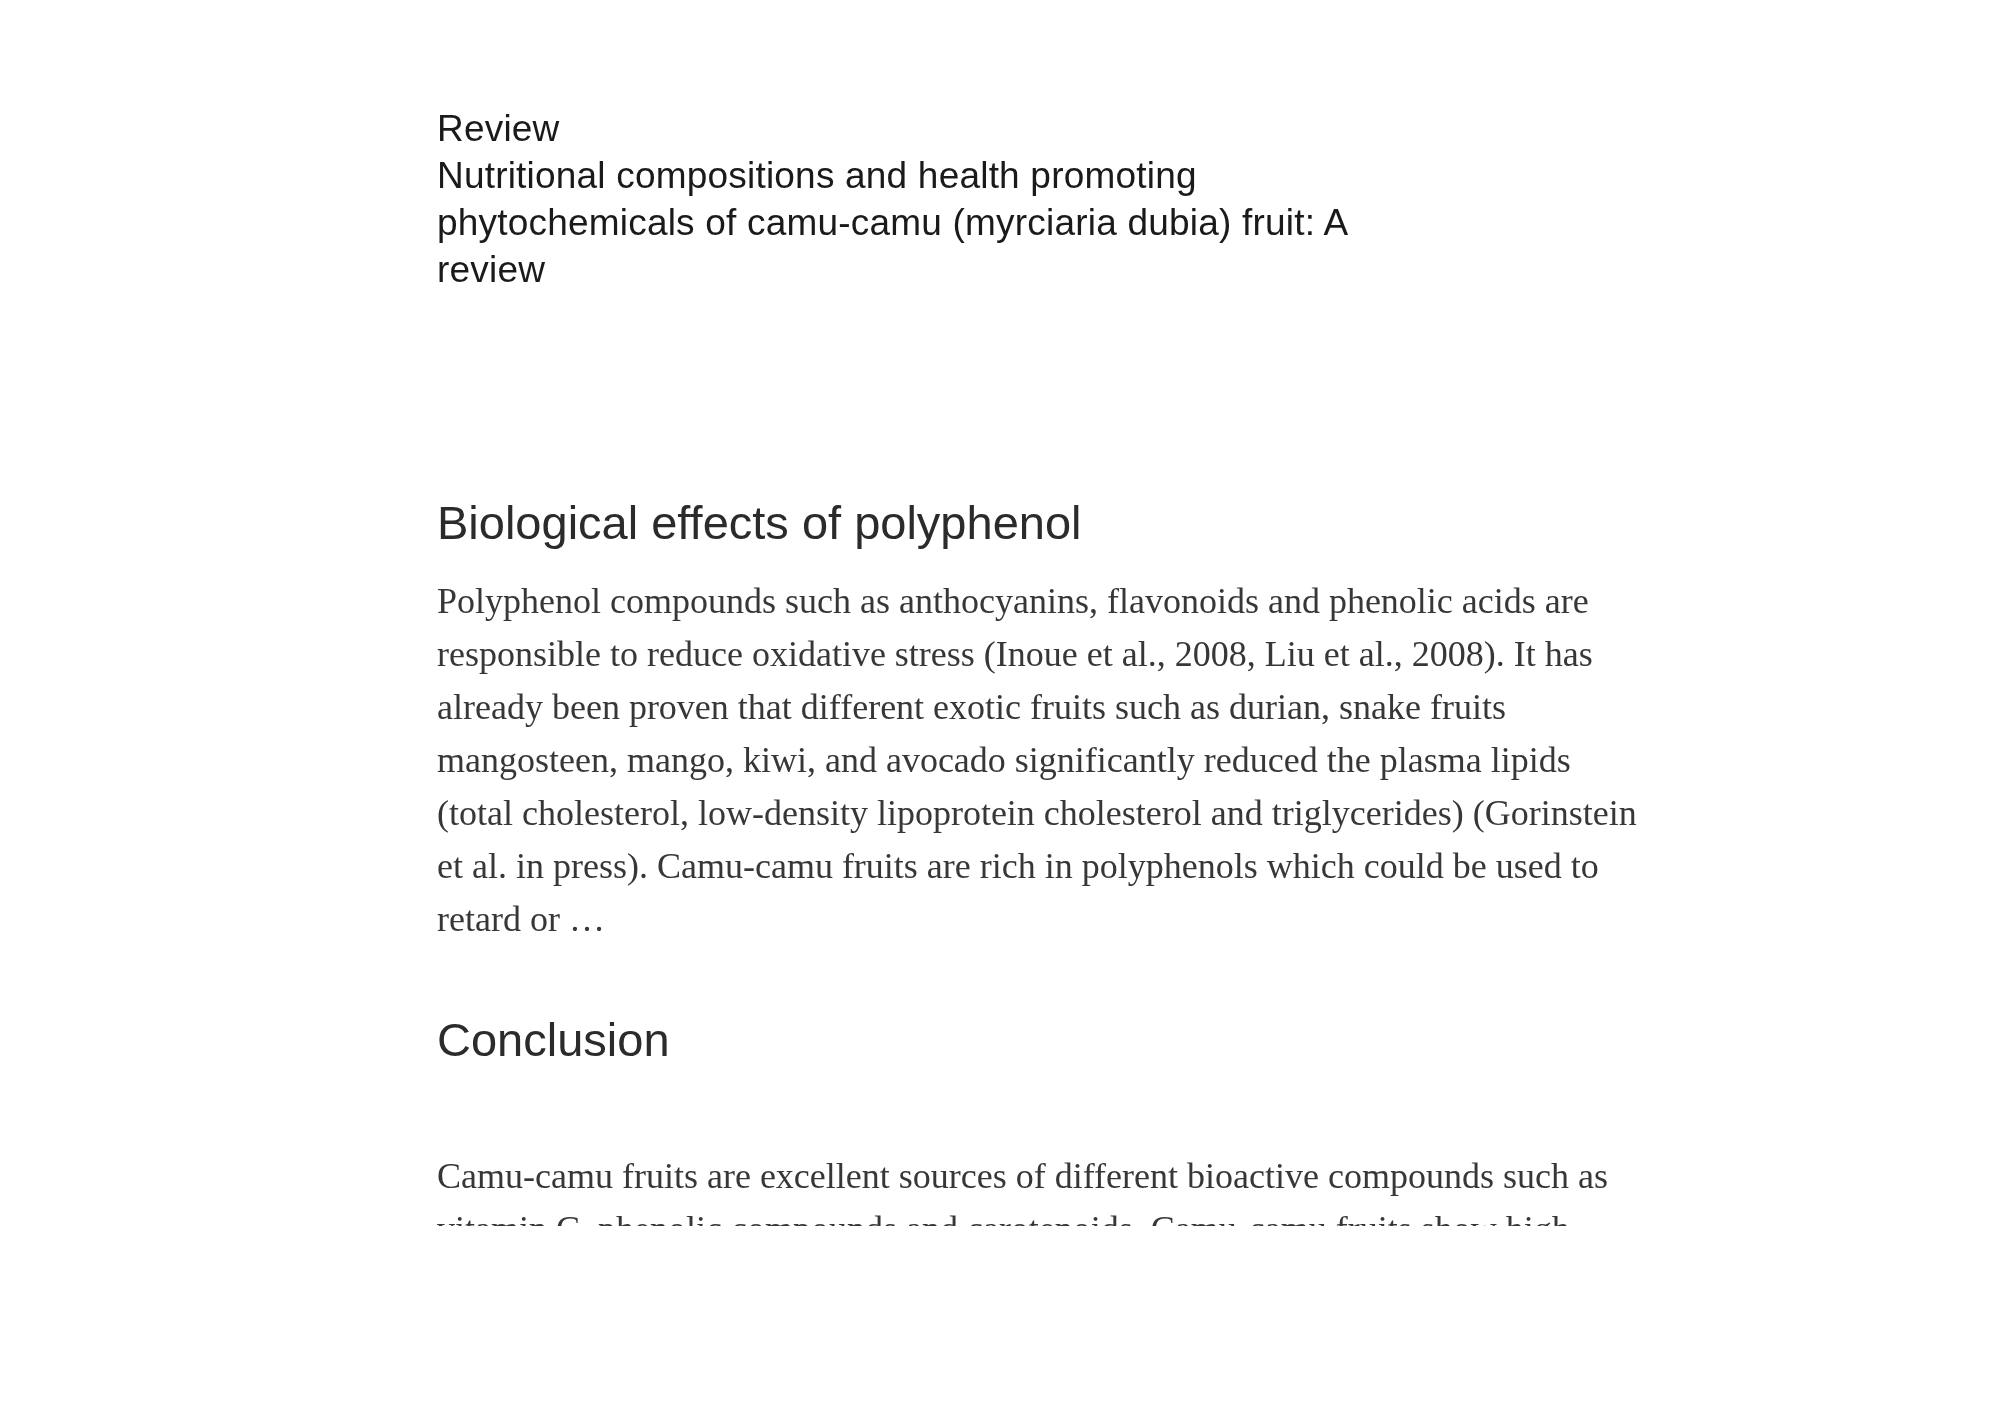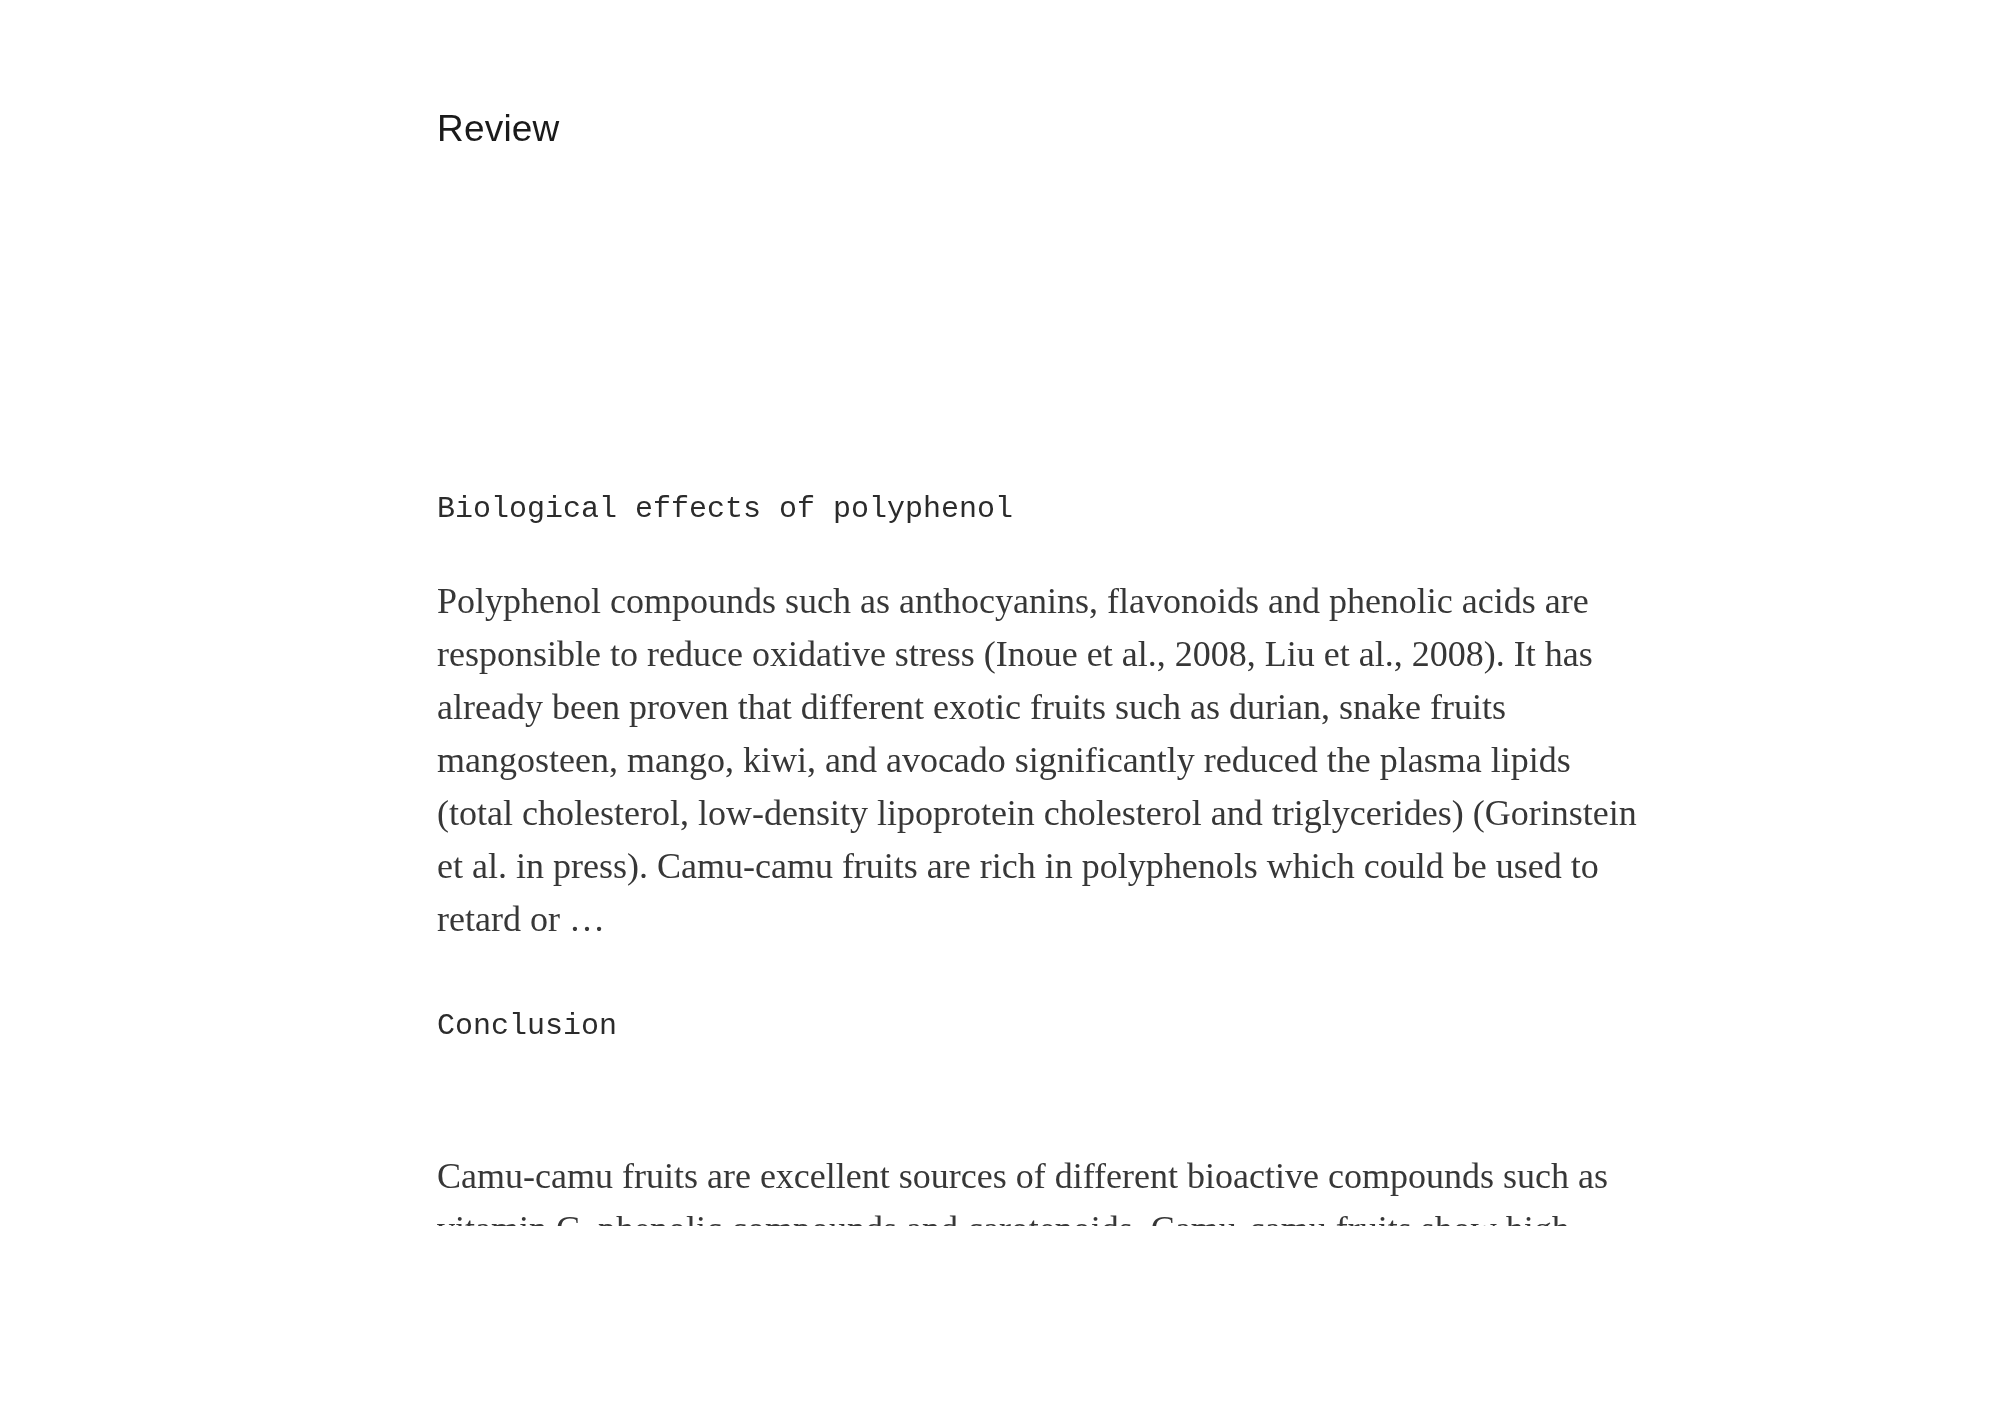--- a/index.html
+++ b/index.html
@@ -24,22 +24,22 @@
     font-family: "Liberation Sans", "DejaVu Sans", sans-serif;
     font-size: 37px;
     line-height: 47px;
     font-weight: 400;
     color: var(--sans-color, #1a1a1a);
     letter-spacing: 0.2px;
   }
   #header-block { top: 105px; }
   
   .serif-heading {
-    font-family: Liberation Mono, monospace;
-    font-size: 30px;
+    font-family: Liberation Sans, sans-serif;
+    font-size: 47px;
     line-height: 56px;
     font-weight: 500;
     color: var(--heading-color, #2b2b2b);
   }
   .serif-body {
     font-family: "Liberation Serif", "DejaVu Serif", serif;
     font-size: 36px;
     line-height: 53px;
     font-weight: 400;
     color: var(--serif-color, #373737);
@@ -49,20 +49,21 @@
   #section-2-heading { top: 973px; }
   #section-2-paragraph { top: 1114px; }
 </style>
 </head>
 <body>
 
 <div id="canvas">
 
   <div id="header-block" class="block sans">
     <div>Review</div>
+    <div>Nutritional compositions and health promoting<br>phytochemicals of camu-camu (myrciaria dubia) fruit: A<br>review</div>
   </div>
 
   <h2 id="section-1-heading" class="block serif-heading">Biological effects of polyphenol</h2>
   <p id="section-1-paragraph" class="block serif-body">Polyphenol compounds such as anthocyanins, flavonoids and phenolic acids are<br>responsible to reduce oxidative stress (Inoue et al., 2008, Liu et al., 2008). It has<br>already been proven that different exotic fruits such as durian, snake fruits<br>mangosteen, mango, kiwi, and avocado significantly reduced the plasma lipids<br>(total cholesterol, low-density lipoprotein cholesterol and triglycerides) (Gorinstein<br>et al. in press). Camu-camu fruits are rich in polyphenols which could be used to<br>retard or …</p>
 
   <h2 id="section-2-heading" class="block serif-heading">Conclusion</h2>
   <p id="section-2-paragraph" class="block serif-body">Camu-camu fruits are excellent sources of different bioactive compounds such as<br>vitamin C, phenolic compounds and carotenoids. Camu-camu fruits show high<br>antioxidant capacity as compared to other fruits. Therefore, it can be concluded<br>that camu-camu fruits can be used to enhance the bioactive compounds into food<br>products and to retard or prevent various human diseases. …</p>
 
 </div>
 

